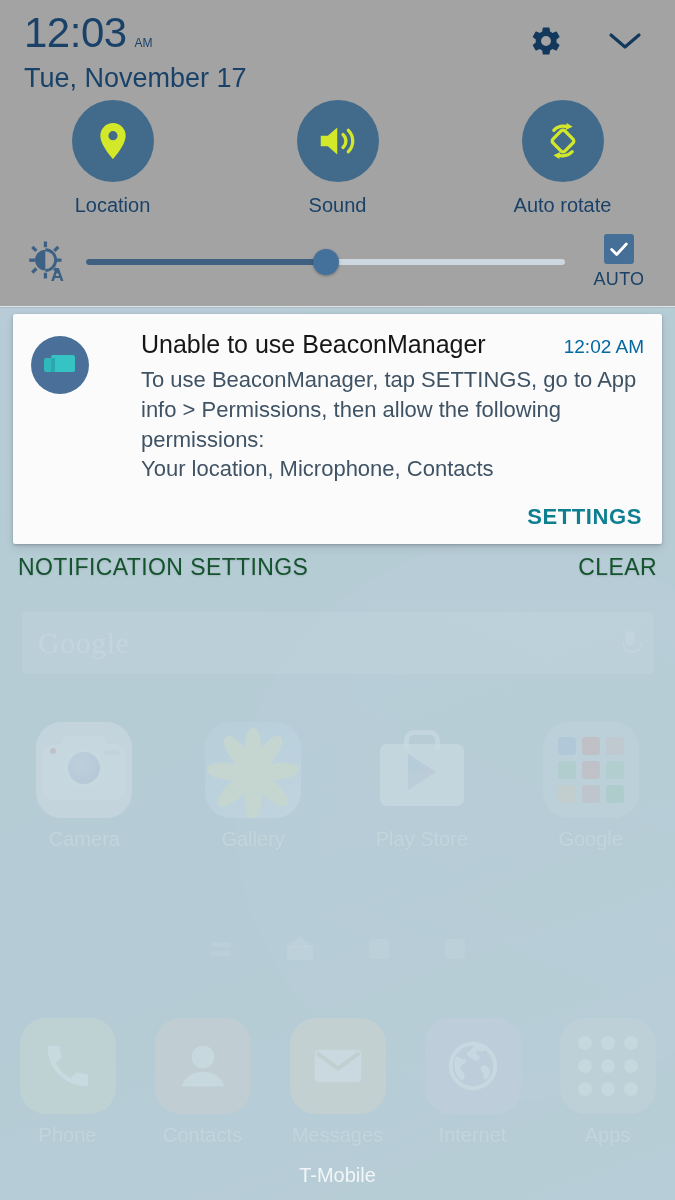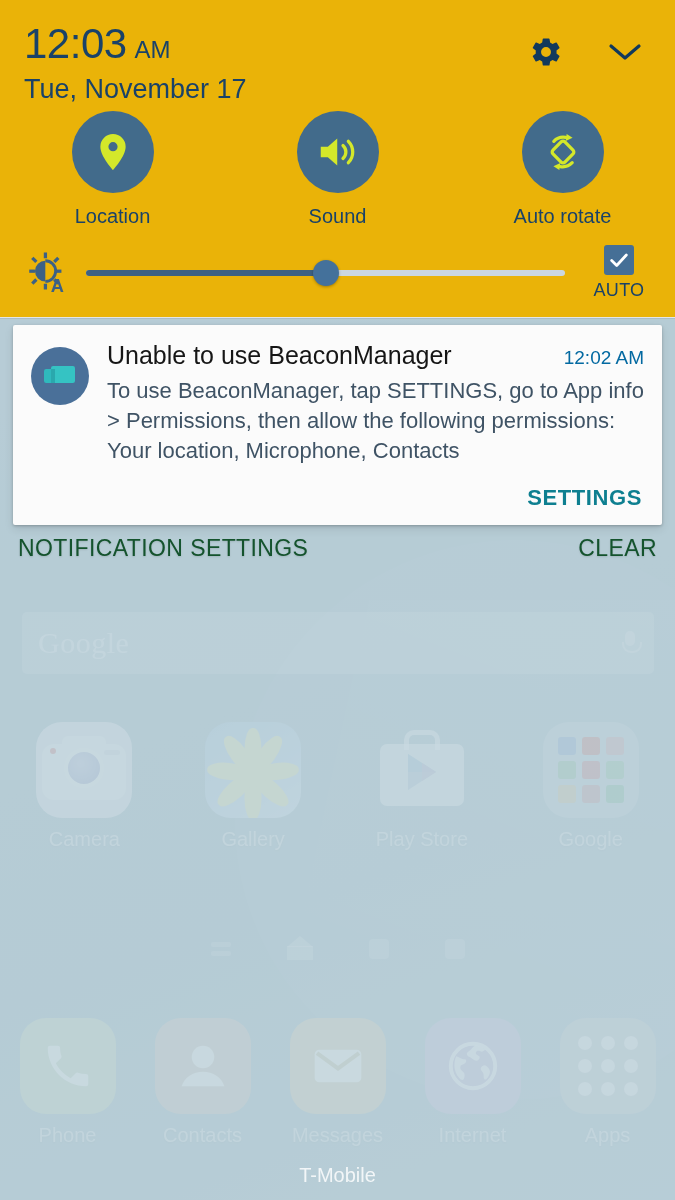--- a/index.html
+++ b/index.html
@@ -182,39 +182,39 @@
     color: rgba(255,255,255,0.82);
     z-index: 7;
   }
 
   
   .shade {
     position: absolute; left: 0; top: 0; width: 675px;
     z-index: 10;
   }
   .qs-panel {
-    background: #eab308;
-    padding-top: 23px;
+    background: #a3a3a3;
+    padding-top: 12px;
     box-shadow: 0 1px 0 rgba(0,0,0,0.07);
   }
 
   
   .qs-header {
     display: flex; align-items: flex-start;
     padding: 0 24px;
     height: 82px;
   }
   .clock-block { flex: 1; }
   .clock-line { display: flex; align-items: baseline; }
   .clock-time {
     font-size: 42px; font-weight: normal; color: #1a4268;
     letter-spacing: -0.5px; line-height: 1;
   }
   .clock-ampm {
-    font-size: 24px; color: #1a4268; margin-left: 8px;
+    font-size: 12px; color: #1a4268; margin-left: 8px;
   }
   .clock-date {
     margin-top: 9px;
     font-size: 27px; color: #1a4268;
   }
   .hdr-icons { display: flex; align-items: center; gap: 44px; padding-top: 12px; padding-right: 8px; }
 
   
   .qs-toggles {
     display: flex;
@@ -257,21 +257,21 @@
 
   
   .notif-area { padding: 7px 13px 0; }
   .notif-card {
     background: #fbfbfb;
     border-radius: 2px;
     box-shadow: 0 1px 3px rgba(0,0,0,0.22), 0 4px 10px rgba(0,0,0,0.10);
     padding: 16px 18px 10px 18px;
     position: relative;
   }
-  .notif-top { display: flex; }
+  .notif-top { display: flex; gap: 34px; }
   .notif-icon {
     width: 58px; height: 58px; border-radius: 50%;
     background: #4a7099;
     flex: 0 0 58px;
     display: flex; align-items: center; justify-content: center;
     margin-top: 6px;
   }
   .notif-body { flex: 1; margin-left: 18px; min-width: 0; }
   .notif-headline { display: flex; align-items: baseline; }
   .notif-title {

